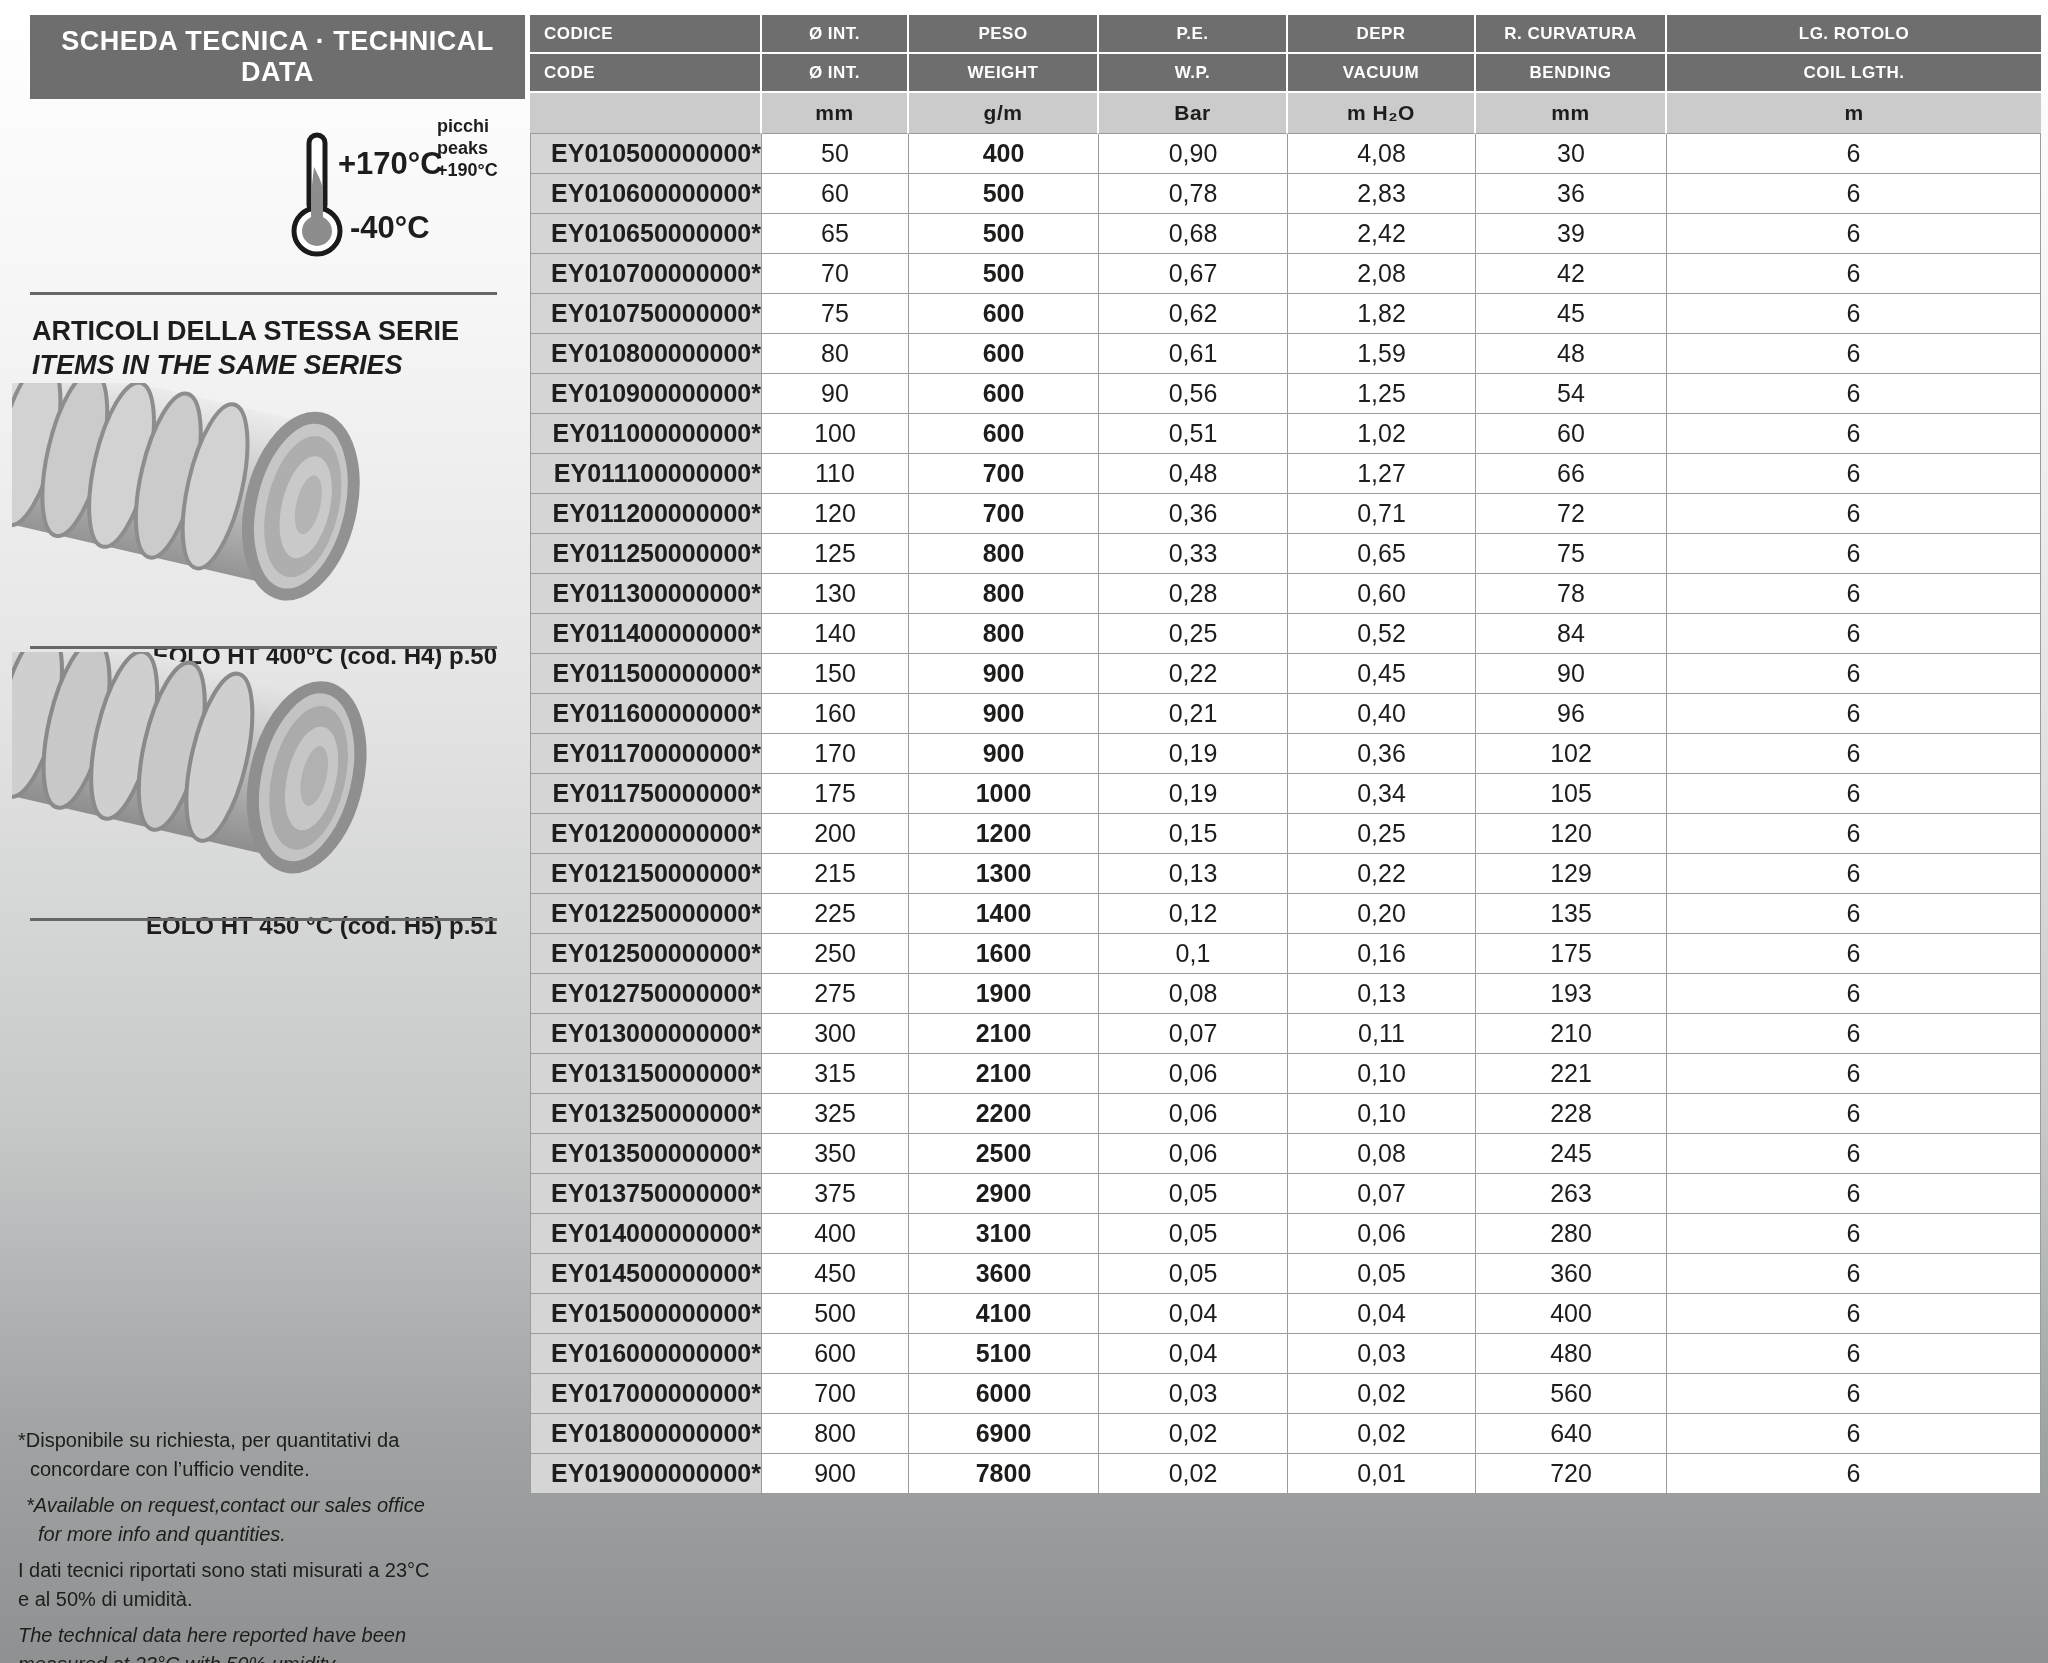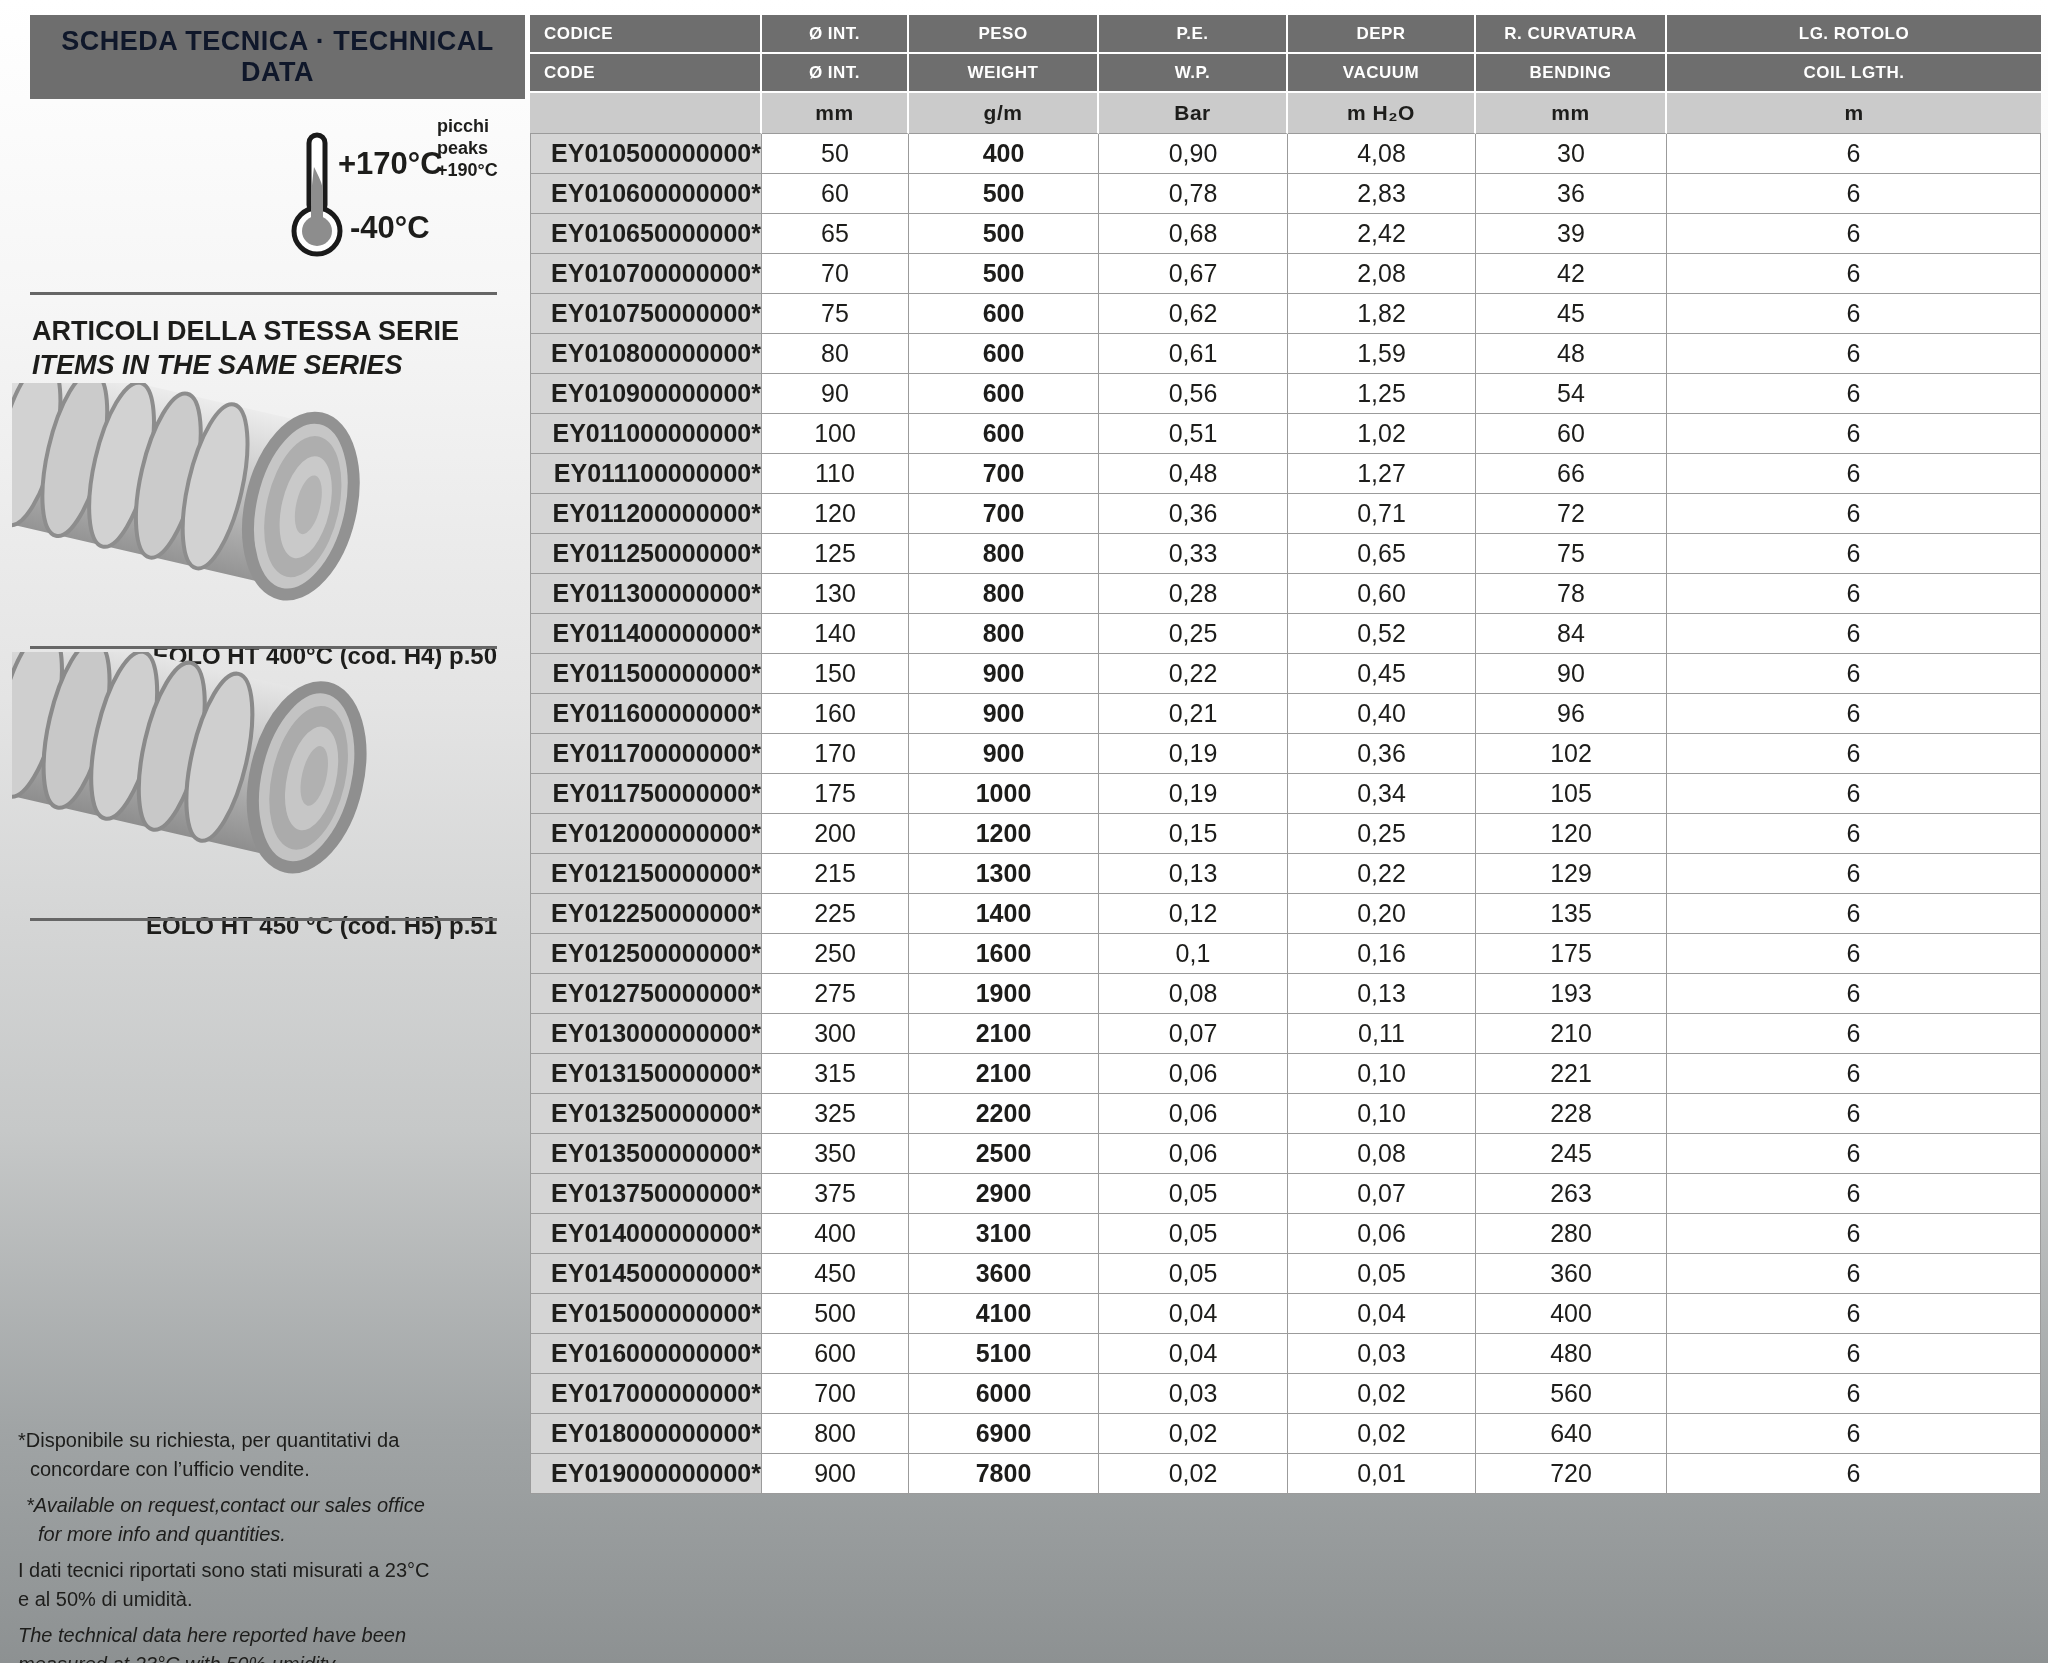--- a/index.html
+++ b/index.html
@@ -10,21 +10,21 @@
     --ink:#1d1d1b;
     --page-bottom:#8d9192;
   }
   *{margin:0;padding:0;box-sizing:border-box;}
   body{font-family:"Liberation Sans","DejaVu Sans",sans-serif;color:var(--ink);}
   .page{position:relative;width:2048px;height:1663px;overflow:hidden;
     background:linear-gradient(180deg,#ffffff 0%,#f6f6f6 18%,#e4e4e4 42%,#c6c8c8 68%,#a0a4a5 86%,var(--page-bottom) 100%);}
   
   .sidebar{position:absolute;left:0;top:0;width:530px;height:1663px;}
   .sidebar-header{position:absolute;left:30px;top:15px;width:495px;height:84px;
-    background:var(--header-bg);color:#0f172a;font-weight:bold;font-size:27px;letter-spacing:.5px;
+    background:var(--header-bg);color:#ffffff;font-weight:bold;font-size:27px;letter-spacing:.5px;
     display:flex;align-items:center;justify-content:center;text-align:center;}
   .thermo{position:absolute;left:290px;top:131px;width:54px;height:128px;}
   .temp-max{position:absolute;left:338px;top:146px;font-size:31px;font-weight:bold;}
   .temp-peaks{position:absolute;left:437px;top:115px;font-size:18px;font-weight:bold;line-height:22px;white-space:pre-line;}
   .temp-min{position:absolute;left:350px;top:210px;font-size:31px;font-weight:bold;}
   .divider{position:absolute;left:30px;width:467px;height:0;border-top:3px solid #666;}
   .d1{top:292px;} .d2{top:646px;} .d3{top:918px;}
   .series-title{position:absolute;left:32px;top:314px;font-size:27px;font-weight:bold;line-height:34px;}
   .series-title .en{font-style:italic;}
   .hose{position:absolute;}

